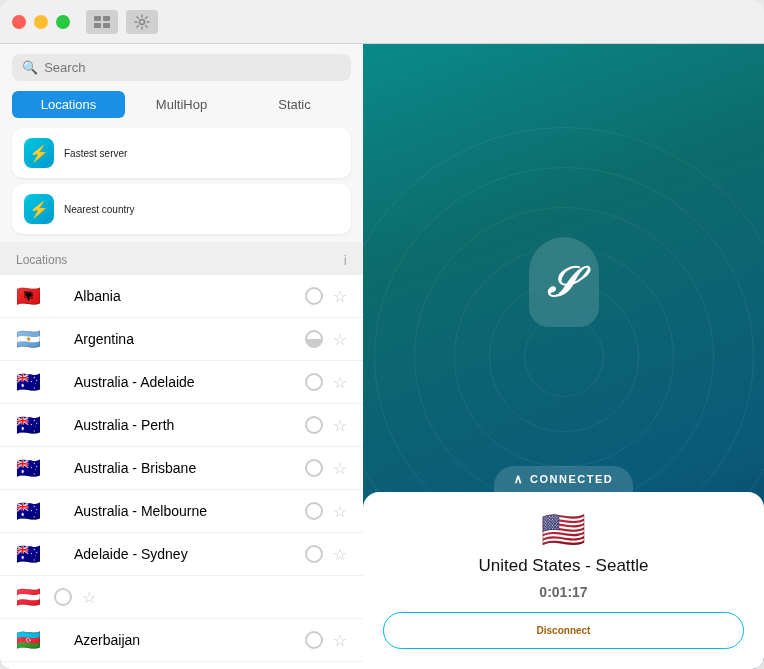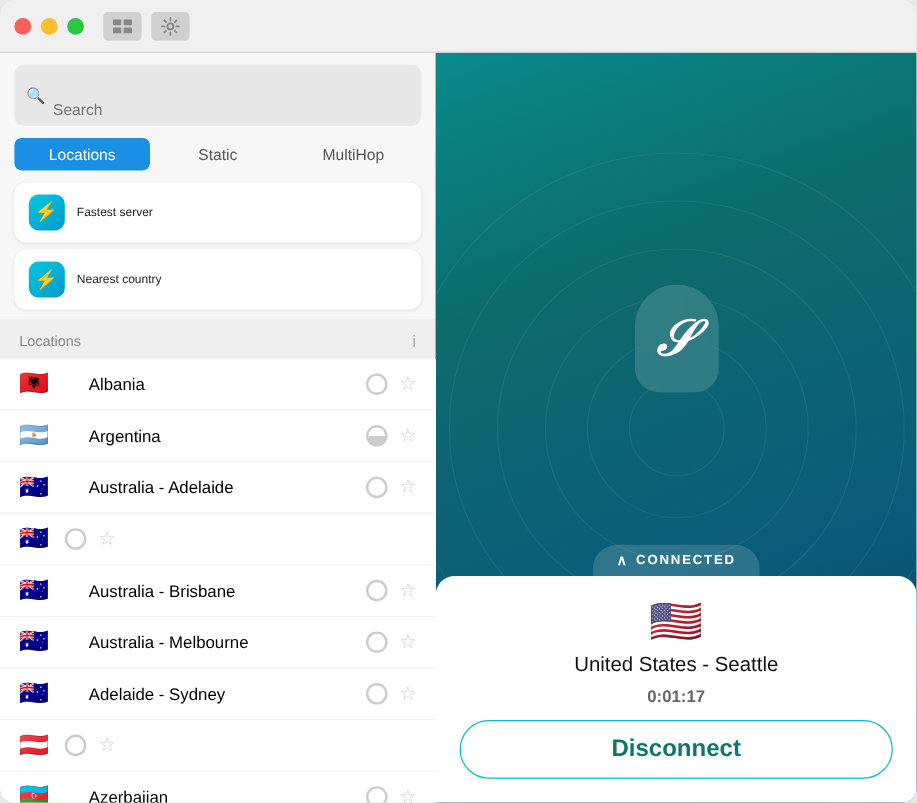--- a/index.html
+++ b/index.html
@@ -101,21 +101,20 @@
       font-size: 13px;
     }
 
     .search-input {
       background: transparent;
       border: none;
       outline: none;
       font-size: 13px;
       color: #333;
       flex: 1;
-      margin-top: 24px;
     }
 
     
     .tabs-container {
       display: flex;
       padding: 0 12px 10px;
       gap: 0;
     }
 
     .tab {
@@ -361,22 +360,22 @@
       color: #666;
       font-weight: bold;
     }
 
     .disconnect-btn {
       width: 100%;
       padding: 12px;
       border: 1.5px solid #00bcd4;
       border-radius: 25px;
       background: transparent;
-      color: #0f766e;
-      font-size: 20px;
+      color: #a16207;
+      font-size: 10px;
       font-weight: 600;
       cursor: pointer;
       margin-top: 4px;
     }
 
     
     .country-list::-webkit-scrollbar {
       width: 4px;
     }
     .country-list::-webkit-scrollbar-track {
@@ -420,22 +419,22 @@
 
       <div class="search-bar">
         <div class="search-input-wrapper">
           <span class="search-icon-inner">🔍</span>
           <input class="search-input" type="text" placeholder="Search" style="">
         </div>
       </div>
 
       <div class="tabs-container">
         <div class="tab active">Locations</div>
+        <div class="tab">MultiHop</div>
         <div class="tab">Static</div>
-        <div class="tab">MultiHop</div>
       </div>
 
       <div class="quick-actions">
         <div class="quick-action-item">
           <div class="lightning-icon">⚡</div>
           <span class="quick-action-label">Fastest server</span>
         </div>
         <div class="quick-action-item">
           <div class="lightning-icon">⚡</div>
           <span class="quick-action-label">Nearest country</span>
@@ -461,20 +460,21 @@
             <span class="star-btn">☆</span>
           </div>
           <div class="country-item">
             <span class="flag">🇦🇺</span>
             <span class="country-name">Australia - Adelaide</span>
             <div class="radio-btn"></div>
             <span class="star-btn">☆</span>
           </div>
           <div class="country-item">
             <span class="flag">🇦🇺</span>
+            <span class="country-name">Australia - Perth</span>
             <div class="radio-btn"></div>
             <span class="star-btn">☆</span>
           </div>
           <div class="country-item">
             <span class="flag">🇦🇺</span>
             <span class="country-name">Australia - Brisbane</span>
             <div class="radio-btn"></div>
             <span class="star-btn">☆</span>
           </div>
           <div class="country-item">

